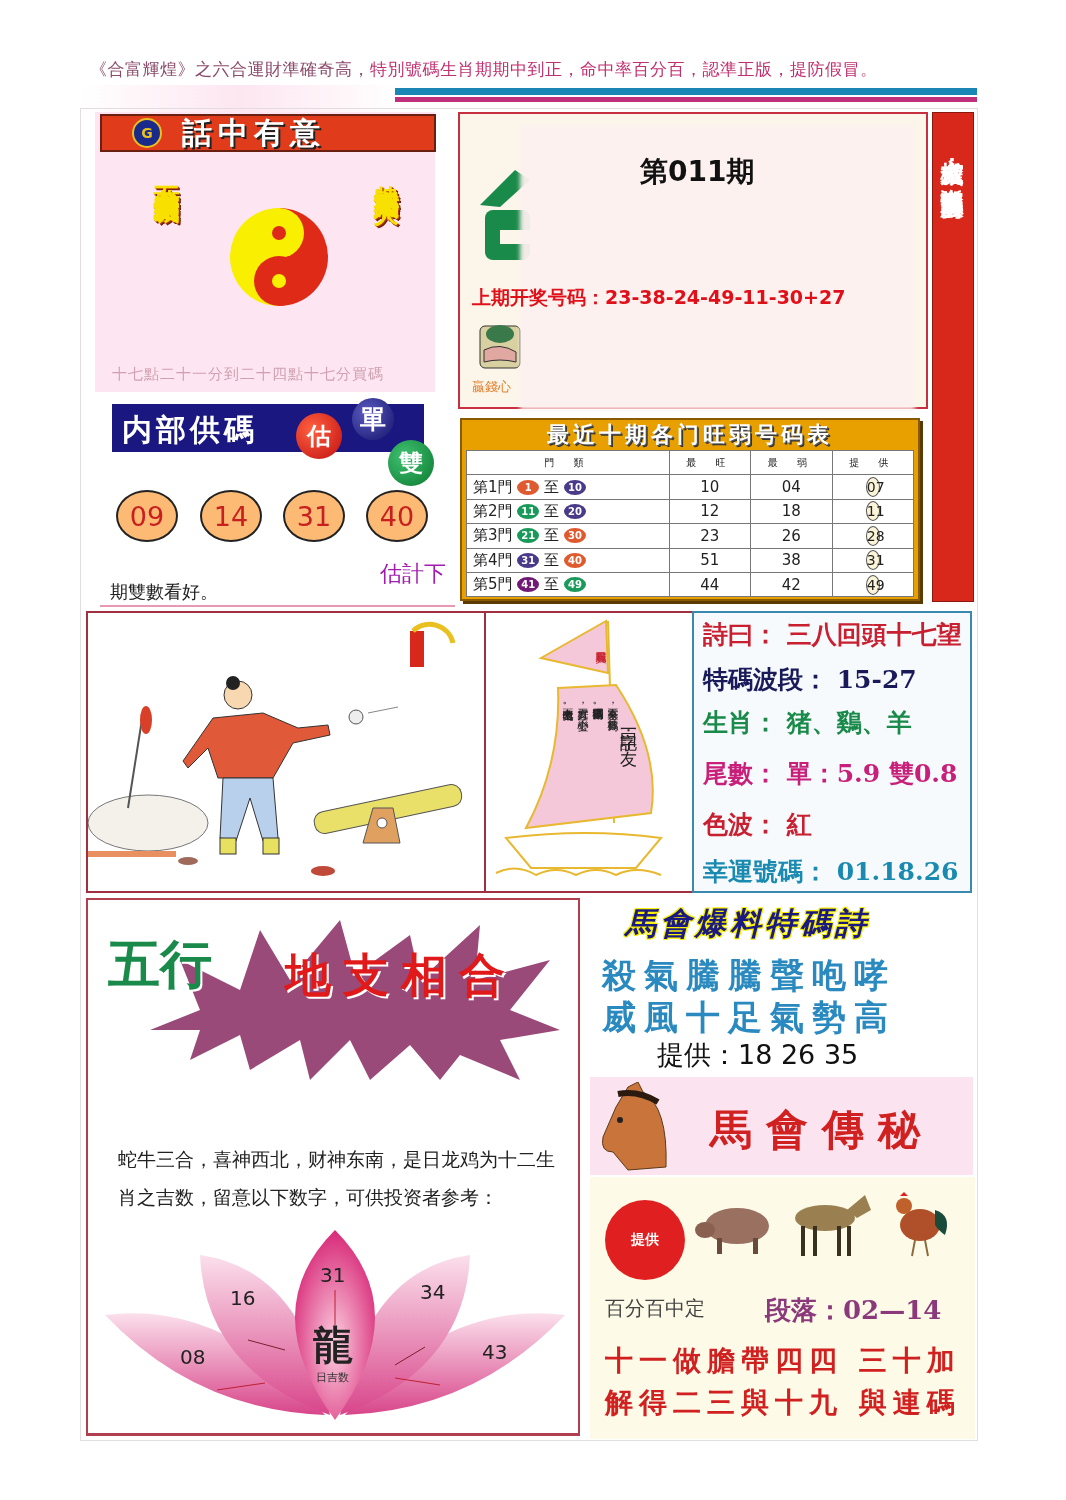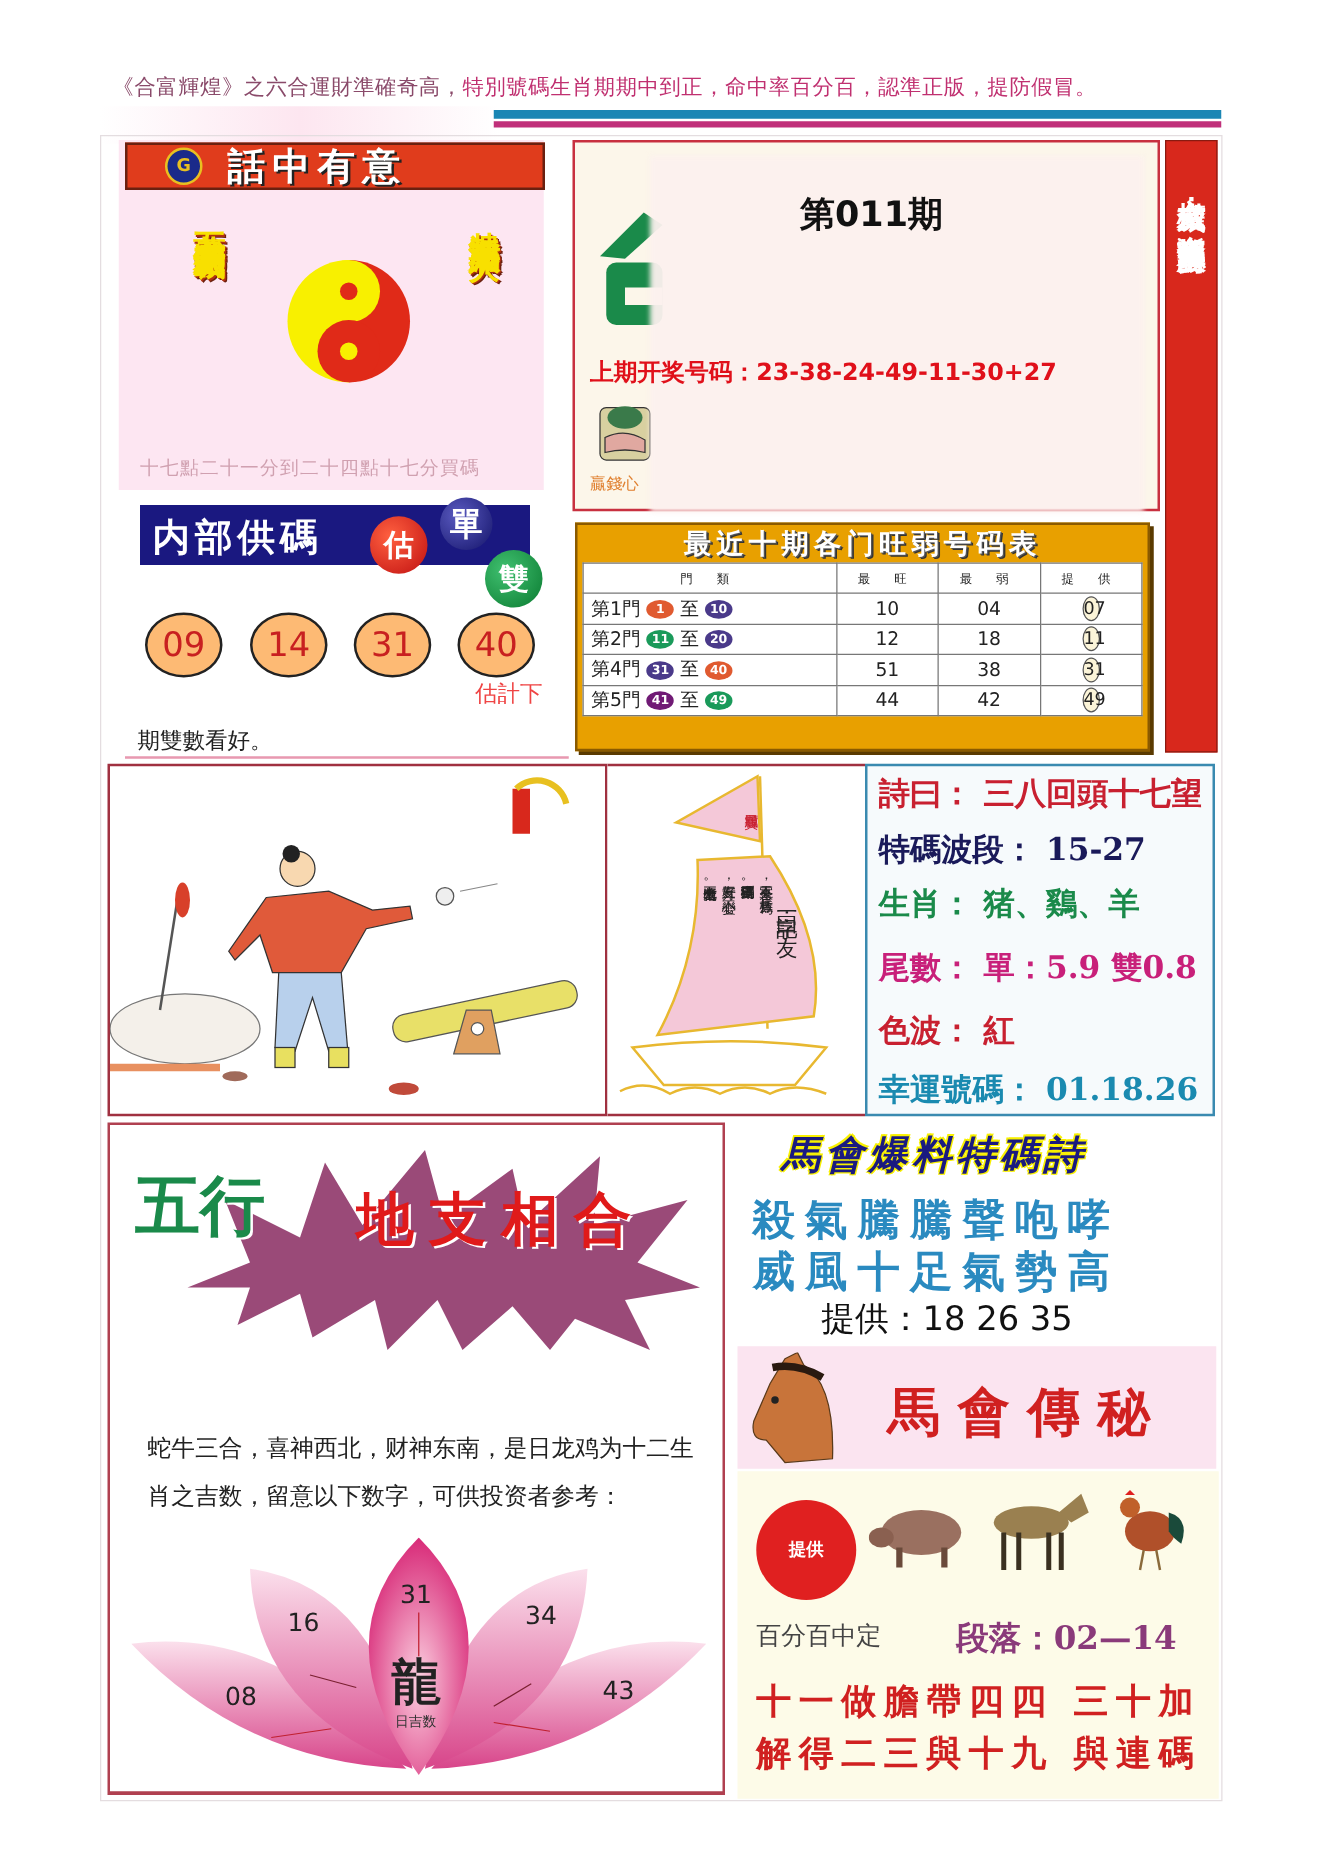--- a/index.html
+++ b/index.html
@@ -30,21 +30,21 @@
 .issue{left:640px;top:153px;font-size:28px;font-weight:bold;color:#111}
 .lastdraw{left:472px;top:285px;font-size:19px;font-weight:bold;color:#e0101a;white-space:nowrap}
 .earn{left:472px;top:378px;font-size:13px;color:#e08030}
 .p2side{left:932px;top:112px;width:42px;height:490px;background:#d8281c;border:1px solid #8a1a10;display:flex;justify-content:center;padding-top:28px}
 .p2side .vt{writing-mode:vertical-rl;font-family:"DejaVu Serif",serif;font-size:23px;font-weight:bold;color:#fff;letter-spacing:1px}
 
 .p3hdr{left:112px;top:404px;width:312px;height:48px;background:#1a1880}
 .p3title{left:122px;top:410px;font-family:"DejaVu Serif",serif;font-size:30px;font-weight:bold;color:#fff;letter-spacing:4px}
 .ball{border-radius:50%;display:flex;align-items:center;justify-content:center;color:#fff;font-weight:bold;font-family:"DejaVu Serif",serif}
 .numc{width:62px;height:52px;border:2px solid #222;border-radius:50%;display:flex;align-items:center;justify-content:center;font-size:27px;color:#c82020;background:#fdba74}
-.est1{left:380px;top:543px;font-size:18px;color:#ef4444}
+.est1{left:380px;top:559px;font-size:22px;color:#a21caf}
 .est2{left:110px;top:580px;font-size:18px;color:#222}
 .p3line{left:100px;top:605px;width:355px;height:2px;background:#e898b0}
 
 .tblwrap{left:460px;top:418px;width:460px;height:183px;background:#e8a000;border:2px solid #8a5a00;box-shadow:3px 3px 0 #5a3a00}
 .tbltitle{left:460px;top:420px;width:460px;text-align:center;font-size:22px;font-weight:bold;color:#fff;letter-spacing:4px;text-shadow:1px 1px 0 #555,2px 2px 0 #333}
 table.t{position:absolute;left:466px;top:450px;width:448px;border-collapse:collapse;background:#fff}
 table.t td,table.t th{border:1px solid #777;height:24.4px;font-size:15px;text-align:center;font-weight:normal;color:#222}
 table.t th{font-size:10px;letter-spacing:8px}
 .gate{color:#d02a8a;text-align:left!important;padding-left:6px;white-space:nowrap}
 .mb{display:inline-block;width:22px;height:15px;border-radius:50%;color:#fff;font-size:10px;line-height:15px;text-align:center;vertical-align:middle;font-weight:bold}
@@ -146,20 +146,26 @@
     <td class="gate"><span>第1門</span> <span class="mb" style="background:#e05a30">1</span> <span>至</span> <span class="mb" style="background:#4a3a8a">10</span></td>
     <td>10</td>
     <td>04</td>
     <td><span class="prov">07</span></td>
   </tr>
   <tr>
     <td class="gate"><span>第2門</span> <span class="mb" style="background:#1a9a5a">11</span> <span>至</span> <span class="mb" style="background:#4a3a8a">20</span></td>
     <td>12</td>
     <td>18</td>
     <td><span class="prov">11</span></td>
+  </tr>
+  <tr>
+    <td class="gate"><span>第3門</span> <span class="mb" style="background:#1a9a5a">21</span> <span>至</span> <span class="mb" style="background:#e05a30">30</span></td>
+    <td>23</td>
+    <td>26</td>
+    <td><span class="prov">28</span></td>
   </tr>
   <tr>
     <td class="gate"><span>第4門</span> <span class="mb" style="background:#4a3a8a">31</span> <span>至</span> <span class="mb" style="background:#e05a30">40</span></td>
     <td>51</td>
     <td>38</td>
     <td><span class="prov">31</span></td>
   </tr>
   <tr>
     <td class="gate"><span>第5門</span> <span class="mb" style="background:#701a75">41</span> <span>至</span> <span class="mb" style="background:#1a9a5a">49</span></td>
     <td>44</td>

